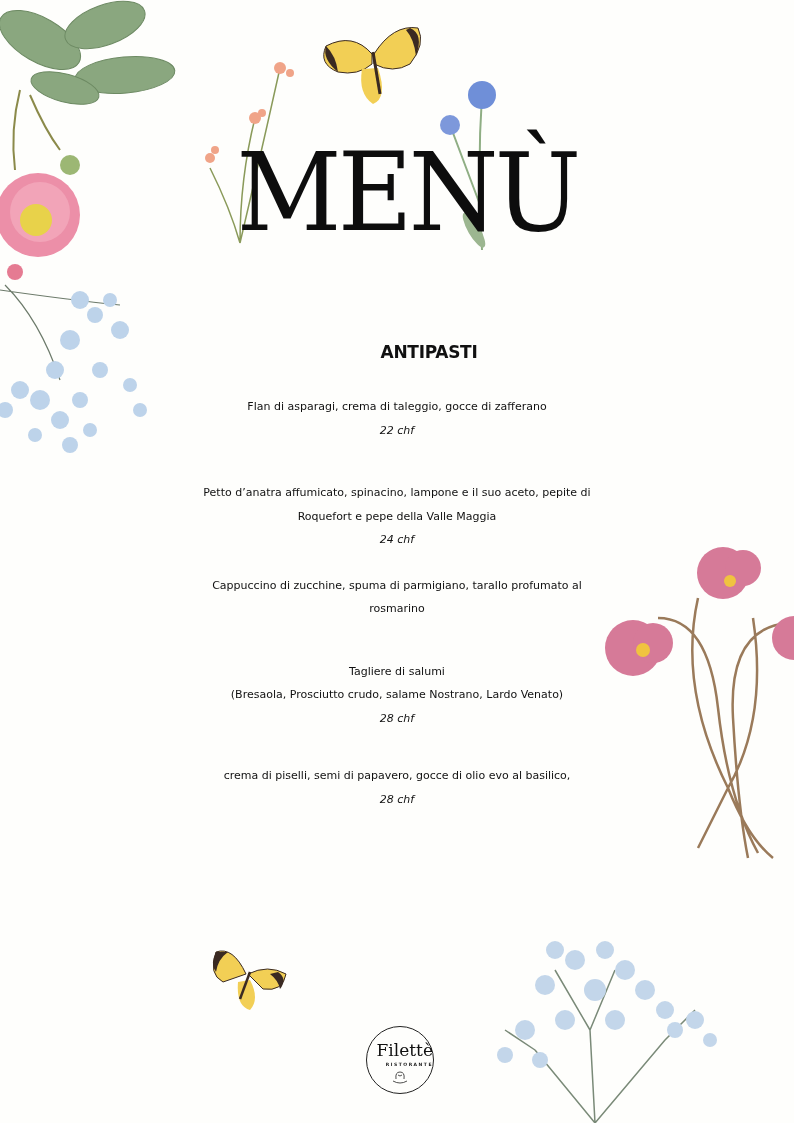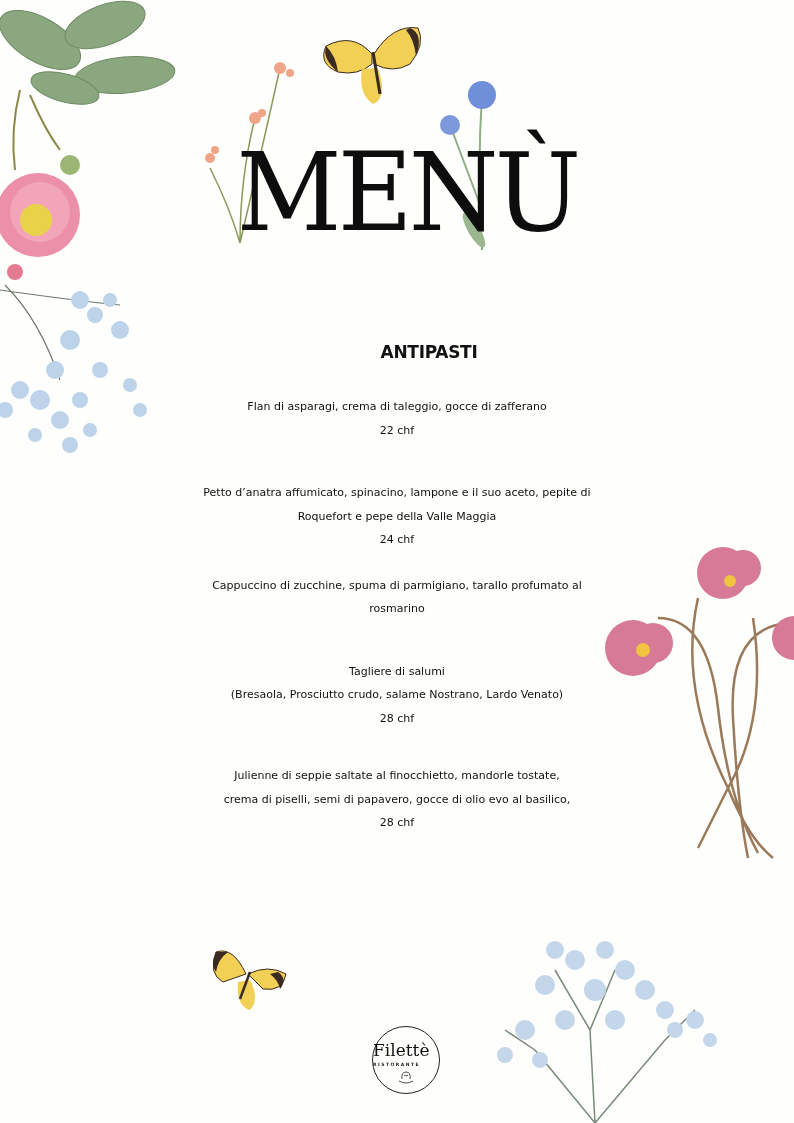--- a/index.html
+++ b/index.html
@@ -7,23 +7,23 @@
          font-family:"DejaVu Sans", sans-serif; color:#1a1a1a; }
   .deco { position:absolute; }
   .title { position:absolute; left:228px; top:138px; width:340px; height:110px;
            font-family:"DejaVu Serif", serif; font-size:108px; line-height:110px; letter-spacing:-4px;
            font-weight:300; color:#0d0d0d; text-align:center; transform:scaleX(0.95); }
   .section-title { position:absolute; left:0; width:794px; top:342px; text-align:center;
                    font-size:17px; font-weight:bold; letter-spacing:-0.3px; color:#111;padding-left:32px; }
   .items { position:absolute; left:0; top:395px; width:794px; text-align:center; }
   .item { font-size:11px; line-height:23.5px; color:#111; margin:0 auto;text-align:center; }
   .item .desc { display:block; }
-  .item .price { display:block; }
+  .item .price { display:block;font-style:italic; }
   .logo { position:absolute; left:366px; top:1026px; width:68px; height:68px; border:1.5px solid #222; border-radius:50%;
-          text-align:left; box-sizing:border-box;margin-left:6px; }
+          text-align:right; box-sizing:border-box; }
   .logo .name { font-family:"DejaVu Serif", serif; font-size:17px; margin-top:13px; display:block; color:#111; }
   .logo .sub { font-size:4.5px; letter-spacing:1.5px; display:block; margin-top:2px; font-weight:bold; }
   .logo .chef { display:block; margin:2px auto 0; width:22px; height:16px; }
 </style>
 </head>
 <body>
 
 <svg class="deco" style="left:0;top:0" width="190" height="460" viewBox="0 0 190 460">
   <g fill="#8aa77f" stroke="#6d8a63" stroke-width="1">
     <ellipse cx="40" cy="40" rx="45" ry="22" transform="rotate(30 40 40)"></ellipse>
@@ -104,21 +104,20 @@
   <div class="item" style="margin-bottom:39px">
     <span class="desc">Cappuccino di zucchine, spuma di parmigiano, tarallo profumato al</span>
     <span class="desc">rosmarino</span>
   </div>
   <div class="item" style="margin-bottom:34px">
     <span class="desc">Tagliere di salumi</span>
     <span class="desc">(Bresaola, Prosciutto crudo, salame Nostrano, Lardo Venato)</span>
     <span class="price">28 chf</span>
   </div>
   <div class="item">
-    <span class="desc">Julienne di seppie saltate al finocchietto, mandorle tostate,</span>
     <span class="desc">crema di piselli, semi di papavero, gocce di olio evo al basilico,</span>
     <span class="price">28 chf</span>
   </div>
 </div>
 
 <svg class="deco" style="left:598px;top:538px" width="196" height="325" viewBox="0 0 196 325">
   <path d="M100 60 Q80 150 130 250 Q150 300 175 320 M155 80 Q170 180 130 250 Q110 290 100 310 M60 80 Q110 80 120 170 Q130 260 160 315 M190 85 Q130 90 135 180 Q140 270 150 320" stroke="#9a7a5a" stroke-width="2.5" fill="none"></path>
   <g fill="#d67a98">
     <circle cx="125" cy="35" r="26"></circle>
       <circle cx="145" cy="30" r="18"></circle>

